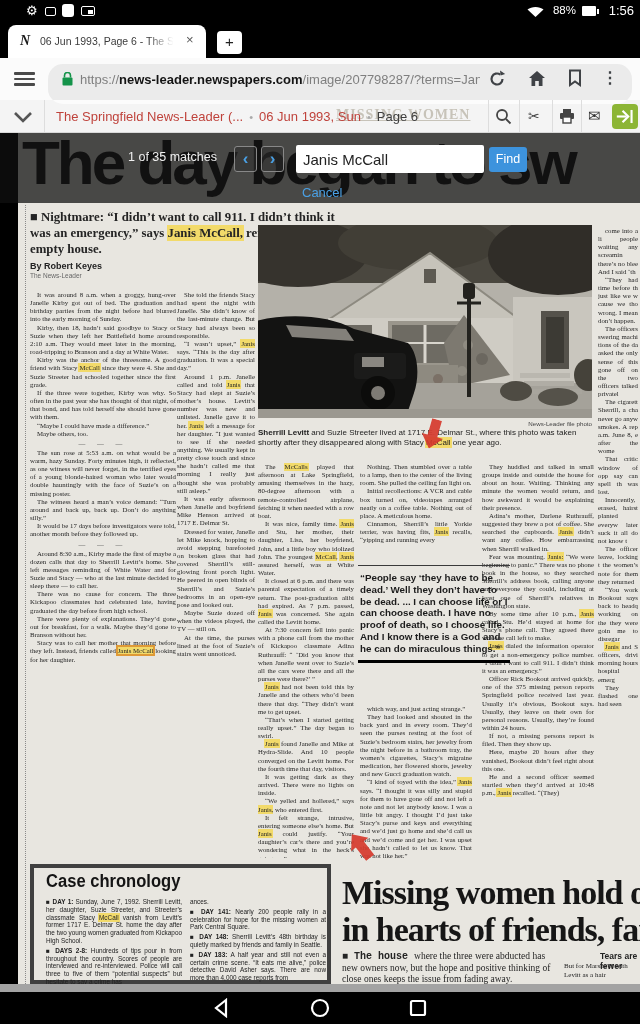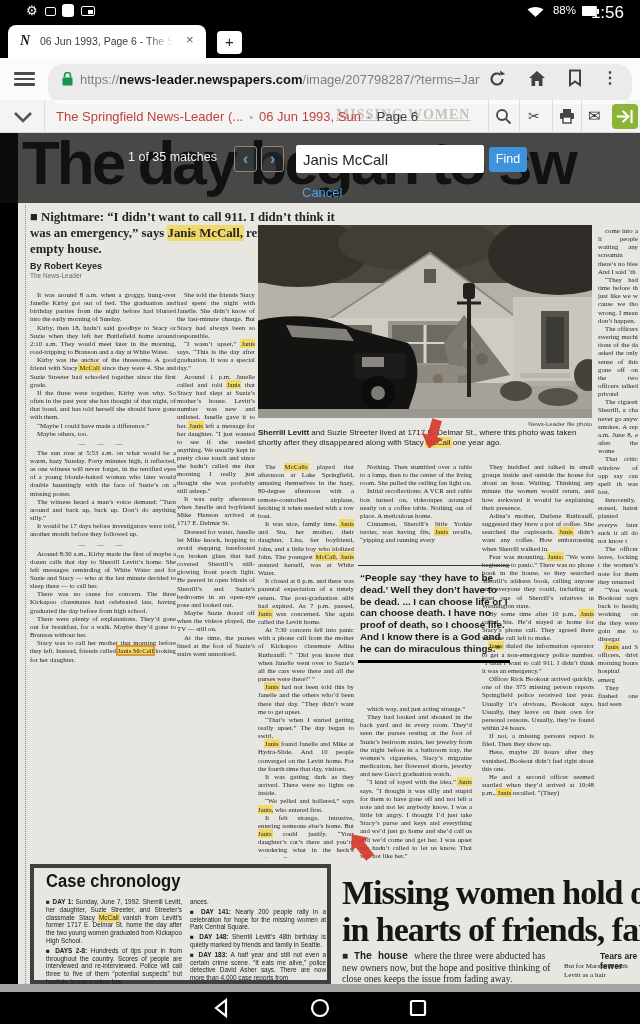--- a/index.html
+++ b/index.html
@@ -112,21 +112,21 @@
     <span class="sb-rect" style="left:81px;top:6px;width:14px;height:10px">
         <span style="position:absolute;right:1px;bottom:1px;width:5px;height:4px;background:#fff"></span>
       </span>
     <svg class="abs" style="right:96px;top:5px" width="17" height="12" viewBox="0 0 17 12">
         <path d="M8.5,12 L0.5,4.5 C4.5,1 12.5,1 16.5,4.5 Z" fill="#fff"></path>
       </svg>
     <span class="sb-txt" style="right:64px">88%</span>
     <span class="abs" style="right:44px;top:6px;width:14px;height:10px;background:#fff;border-radius:1px">
         <span style="position:absolute;right:-3px;top:2.5px;width:2.5px;height:5px;background:#fff"></span>
       </span>
-    <span class="sb-txt" style="right:16px;font-size:17px;top:3px">1:56</span>
+    <span class="sb-txt" style="right:6px;font-size:13px;top:3px">1:56</span>
   </div>
 
   <div id="tabbar">
     <div id="tab">
       <span id="tab-favicon">N</span>
       <span id="tab-title">06 Jun 1993, Page 6 - The Sp</span>
       <span id="tab-fade"></span>
       <span id="tab-close">×</span>
     </div>
     <div id="newtab">+</div>

